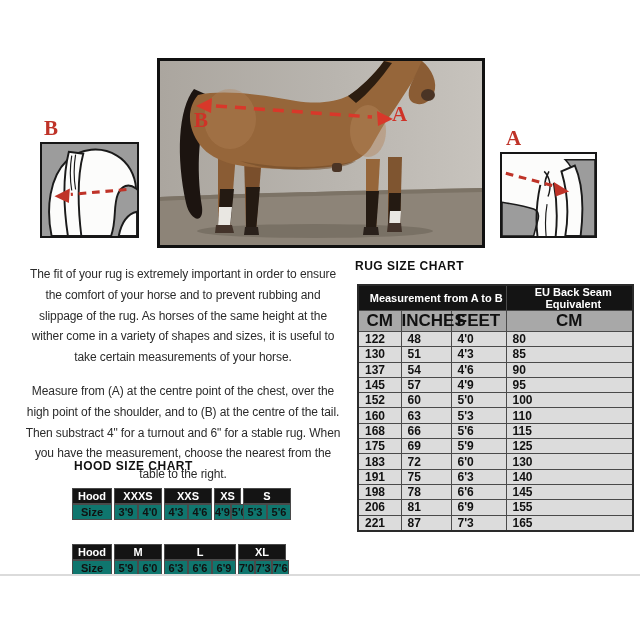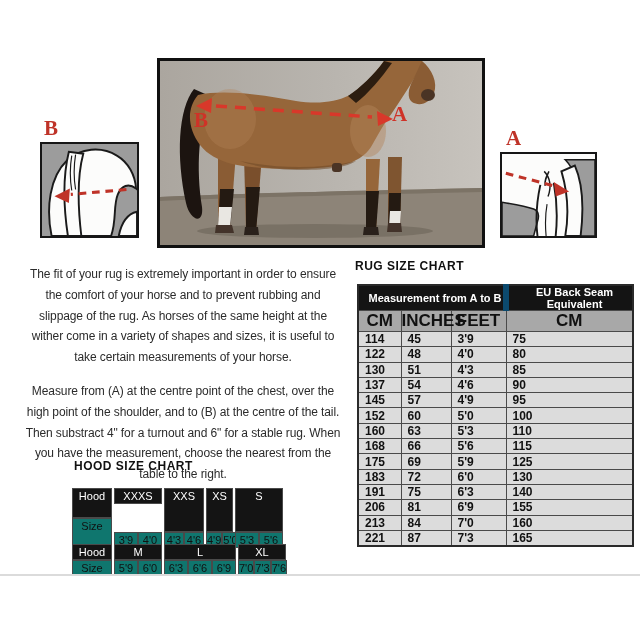--- a/index.html
+++ b/index.html
@@ -45,38 +45,38 @@
   #rug-table{
     left:357px;top:284px;width:275px;border-collapse:collapse;table-layout:fixed;
     border:2px solid #2a2a2a;
   }
   #rug-table th,#rug-table td{
     border:1px solid #4a4a4a;font-weight:bold;padding:0;
   }
   #rug-table th.group{
     background:#141414;color:#ffffff;font-size:11px;height:14px;text-align:center;padding-left:8px;
   }
-  #rug-table th.group.gap{border-left:6px solid #0c4a6e;}
+  #rug-table th.group.gap{border-left:1px solid #0c4a6e;}
   #rug-table th.sub{
     background:#a8a8a8;color:#111;font-size:17px;height:14px;text-align:center;
   }
   #rug-table td{
     background:#dcdcdc;color:#111;font-size:12px;height:14.3px;
     text-align:left;padding-left:6px;
   }
 
   
   .hood-table{display:flex;gap:2px;}
   #hood-table-1{left:72px;top:488px;}
   #hood-table-2{left:72px;top:544px;}
   .hblock{display:flex;flex-direction:column;}
   .hrow{display:flex;}
   .hcell{
     box-sizing:border-box;border:1px solid #4a4a4a;
-    font-weight:normal;font-size:11px;line-height:14px;height:16px;
+    font-weight:bold;font-size:11px;line-height:14px;height:16px;
     text-align:center;flex:1;
   }
   .hcell.black{background:#141414;color:#ffffff;}
   .hcell.gray{background:#0f766e;color:#111;}
 
   .bottom-rule{left:0;top:574px;width:640px;height:2px;background:#dbdbdb;z-index:0;}
 </style>
 </head>
 <body>
 
@@ -186,26 +186,20 @@
     </tr>
     <tr>
       <th class="sub">CM</th>
       <th class="sub">INCHES</th>
       <th class="sub">FEET</th>
       <th class="sub">CM</th>
     </tr>
   </thead>
   <tbody id="rug-tbody">
       <tr>
-        <td>114</td>
-        <td>45</td>
-        <td>3'9</td>
-        <td>75</td>
-      </tr>
-      <tr>
         <td>122</td>
         <td>48</td>
         <td>4'0</td>
         <td>80</td>
       </tr>
       <tr>
         <td>130</td>
         <td>51</td>
         <td>4'3</td>
         <td>85</td>
@@ -252,54 +246,54 @@
         <td>6'0</td>
         <td>130</td>
       </tr>
       <tr>
         <td>191</td>
         <td>75</td>
         <td>6'3</td>
         <td>140</td>
       </tr>
       <tr>
+        <td>198</td>
+        <td>78</td>
+        <td>6'6</td>
+        <td>145</td>
+      </tr>
+      <tr>
         <td>206</td>
         <td>81</td>
         <td>6'9</td>
         <td>155</td>
-      </tr>
-      <tr>
-        <td>213</td>
-        <td>84</td>
-        <td>7'0</td>
-        <td>160</td>
       </tr>
       <tr>
         <td>221</td>
         <td>87</td>
         <td>7'3</td>
         <td>165</td>
       </tr>
     </tbody>
 </table>
 
 <div class="abs chart-title" id="hood-title">HOOD SIZE CHART</div>
 <div class="abs hood-table" id="hood-table-1">
     <div class="hblock" style="width: 40px;">
       <div class="hcell black">Hood</div>
       <div class="hcell gray">Size</div>
     </div>
-    <div class="hblock" style="width: 48px; gap: 28px;">
+    <div class="hblock" style="width: 48px;">
       <div class="hcell black">XXXS</div>
       <div class="hrow">
         <div class="hcell gray">3'9</div>
         <div class="hcell gray">4'0</div>
       </div>
     </div>
-    <div class="hblock" style="width: 40px;">
+    <div class="hblock" style="width: 48px;">
       <div class="hcell black">XXS</div>
       <div class="hrow">
         <div class="hcell gray">4'3</div>
         <div class="hcell gray">4'6</div>
       </div>
     </div>
     <div class="hblock" style="width: 27px;">
       <div class="hcell black">XS</div>
       <div class="hrow">
         <div class="hcell gray">4'9</div>

